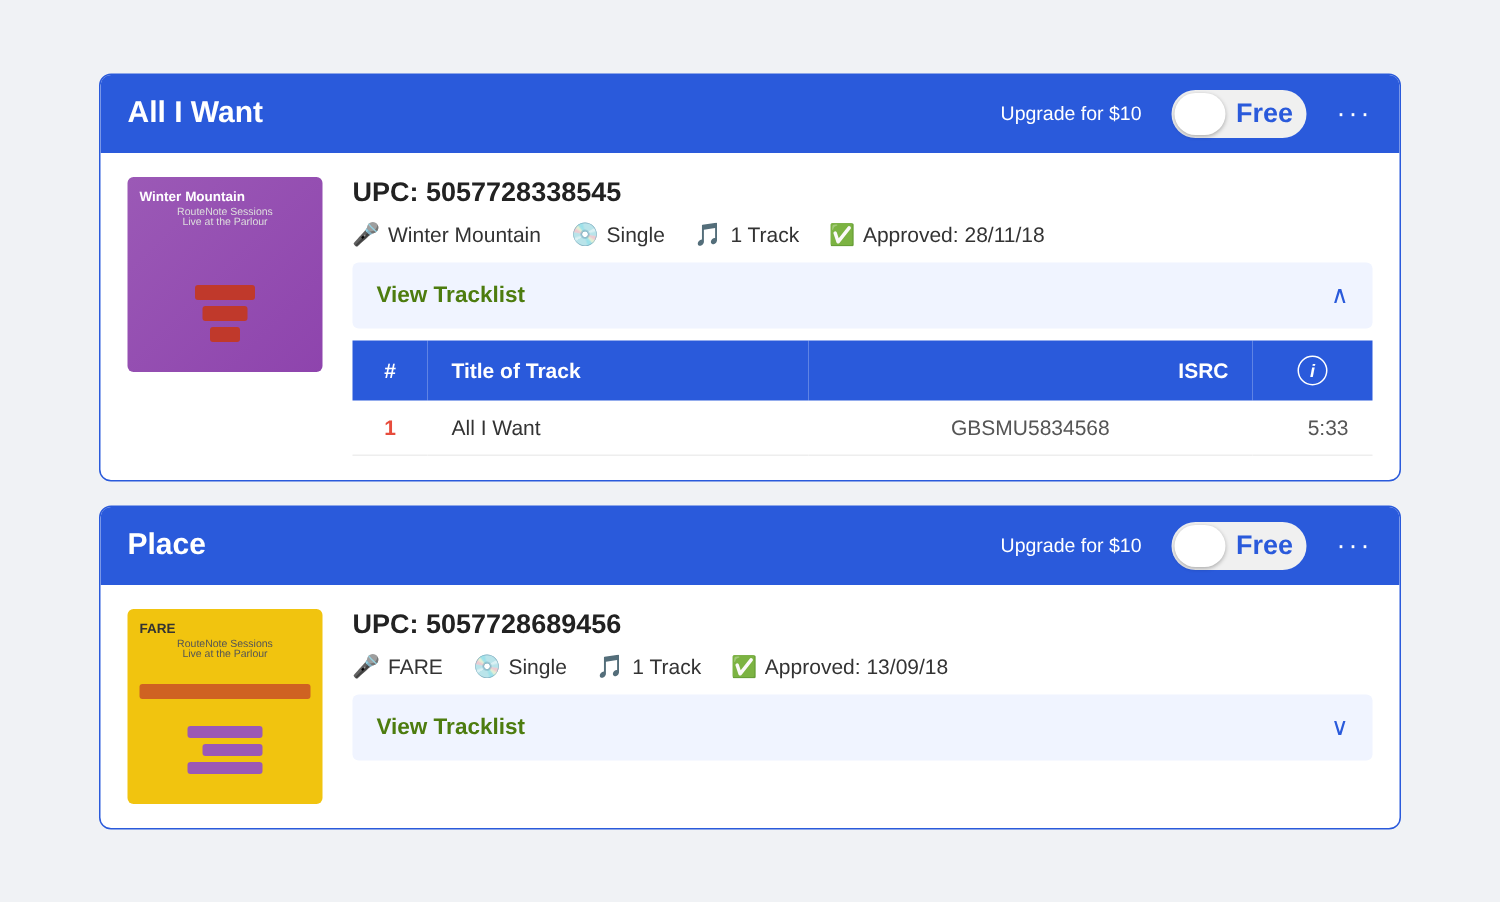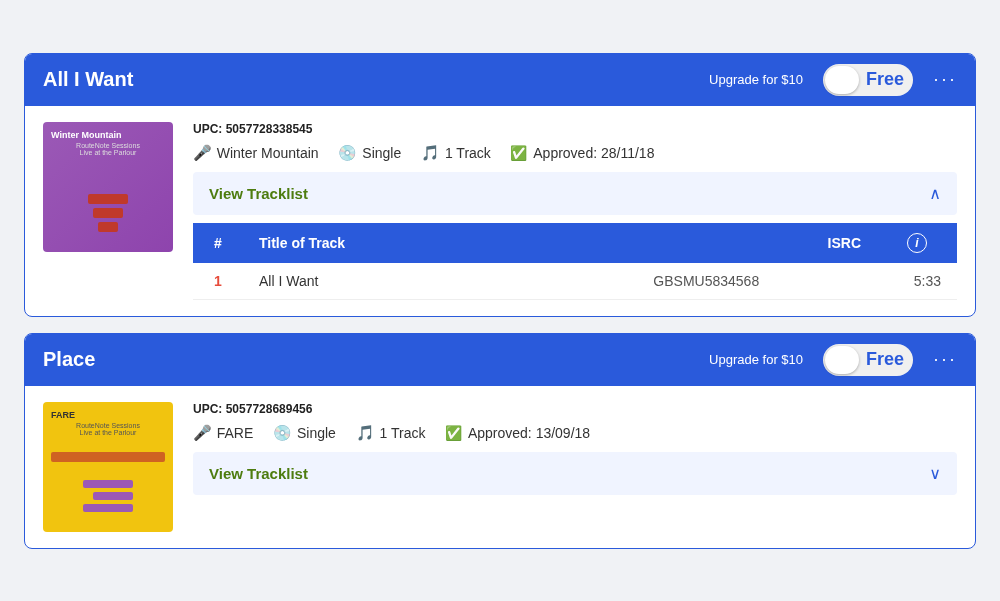--- a/index.html
+++ b/index.html
@@ -9,21 +9,21 @@
       display: flex;
       flex-direction: column;
       align-items: center;
       justify-content: center;
       min-height: 601px;
       padding: 20px;
       gap: 16px;
     }
 
     .card {
-      width: 952px;
+      width: 868px;
       border: 1.5px solid #2a5adb;
       border-radius: 8px;
       overflow: hidden;
       background: #fff;
     }
 
     .card-header {
       background: #2a5adb;
       color: #fff;
       display: flex;
@@ -86,21 +86,21 @@
       display: flex;
       align-items: center;
       gap: 20px;
       margin-bottom: 10px;
       font-size: 14px;
     }
 
     .meta-upc {
       font-weight: bold;
       color: #222;
-      font-size: 12px;
+      font-size: 18px;
       margin-bottom: 8px;
     }
 
     .meta-item {
       display: flex;
       align-items: center;
       gap: 5px;
       color: #333;
       font-size: 14px;
     }

